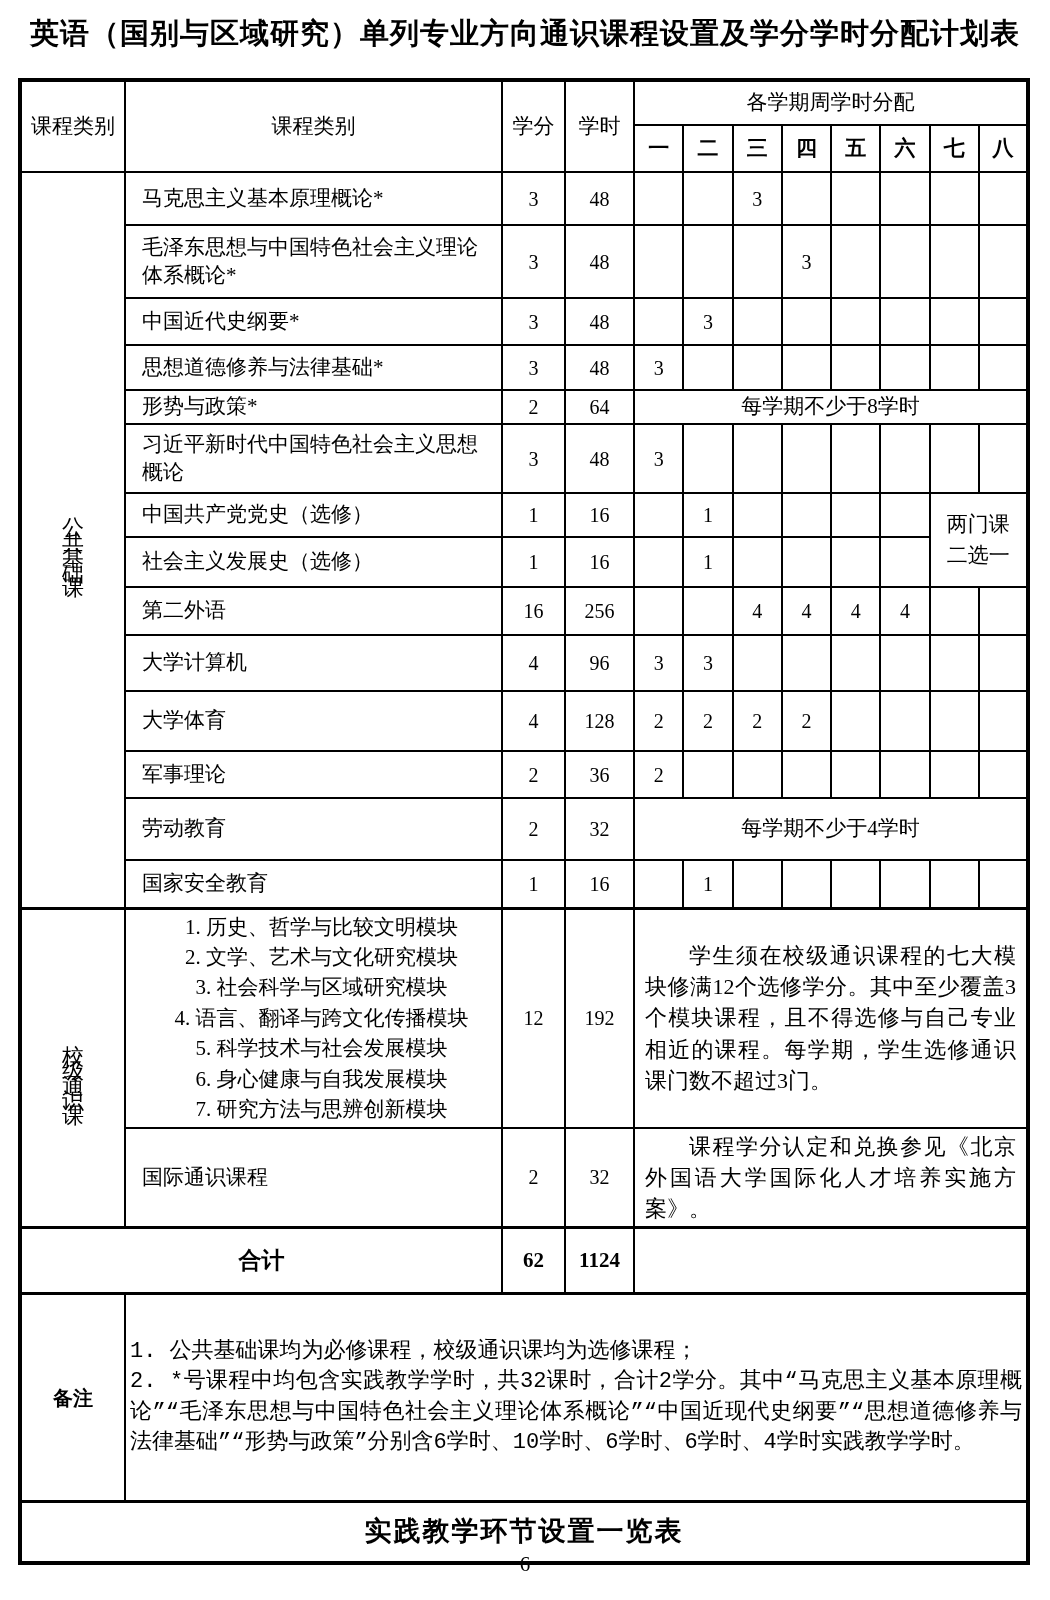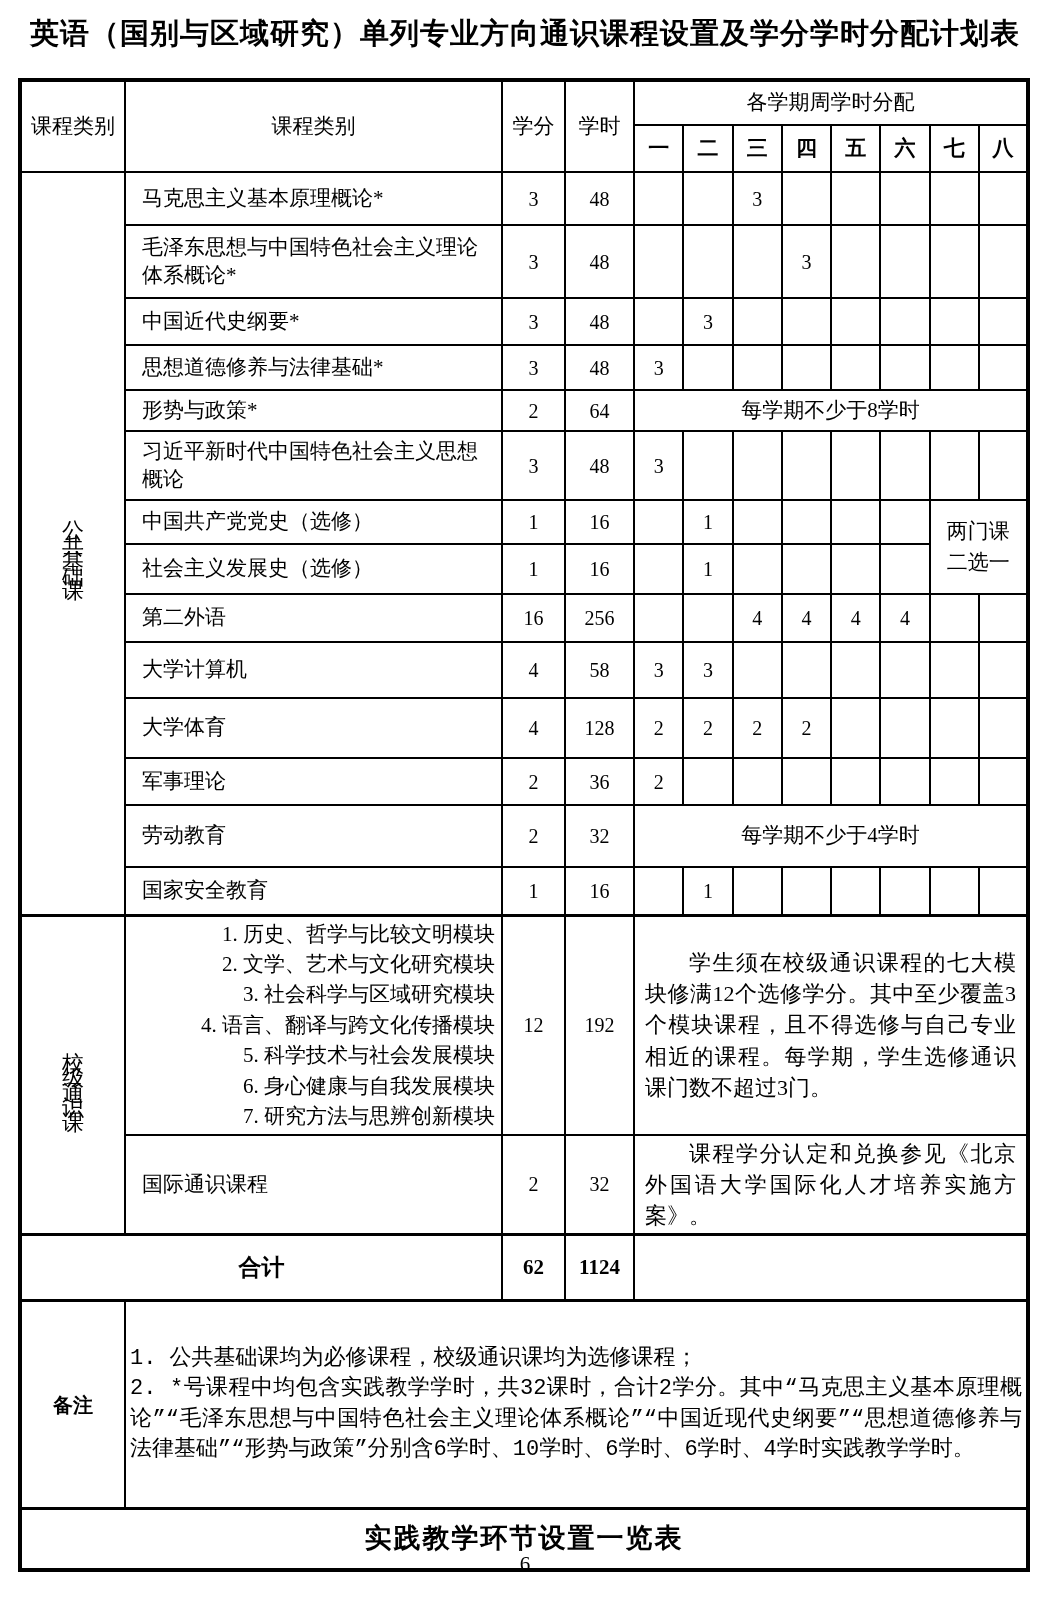--- a/index.html
+++ b/index.html
@@ -49,21 +49,21 @@
   .plan-table td.num-cell { font-size: 20px; }
   .plan-table tr.section-top td { border-top: 3px solid #000; }
   .vlabel {
     display: inline-block;
     writing-mode: vertical-lr;
     text-orientation: upright;
     letter-spacing: 15px;
     font-size: 22px;
     line-height: 1;
   }
-  .module-line { text-align: right; padding-left: 6px; line-height: 1.45; }
+  .module-line { text-align: center; padding-left: 6px; line-height: 1.45; }
   .note-para {
     text-align: justify;
     text-indent: 2em;
     font-size: 22px;
     line-height: 1.42;
     padding: 0 6px;
   }
   .choice-note div { line-height: 1.5; font-size: 21px; }
   td.total-label { font-weight: bold; font-size: 23px; }
   td.total-num { font-weight: bold; font-size: 21px; }
@@ -178,21 +178,21 @@
       <td class="num-cell">48</td>
       <td class="num-cell">3</td>
       <td class="num-cell"></td>
       <td class="num-cell"></td>
       <td class="num-cell"></td>
       <td class="num-cell"></td>
       <td class="num-cell"></td>
       <td class="num-cell"></td>
       <td class="num-cell"></td>
     </tr>
-    <tr style="height:41px">
+    <tr style="height:34px">
       <td class="name-cell">形势与政策*</td>
       <td class="num-cell">2</td>
       <td class="num-cell">64</td>
       <td colspan="8">每学期不少于8学时</td>
     </tr>
     <tr style="height:69px">
       <td class="name-cell">习近平新时代中国特色社会主义思想概论</td>
       <td class="num-cell">3</td>
       <td class="num-cell">48</td>
       <td class="num-cell">3</td>
@@ -241,21 +241,21 @@
       <td class="num-cell">4</td>
       <td class="num-cell">4</td>
       <td class="num-cell">4</td>
       <td class="num-cell">4</td>
       <td class="num-cell"></td>
       <td class="num-cell"></td>
     </tr>
     <tr style="height:56px">
       <td class="name-cell">大学计算机</td>
       <td class="num-cell">4</td>
-      <td class="num-cell">58</td>
+      <td class="num-cell">96</td>
       <td class="num-cell">3</td>
       <td class="num-cell">3</td>
       <td class="num-cell"></td>
       <td class="num-cell"></td>
       <td class="num-cell"></td>
       <td class="num-cell"></td>
       <td class="num-cell"></td>
       <td class="num-cell"></td>
     </tr>
     <tr style="height:60px">

